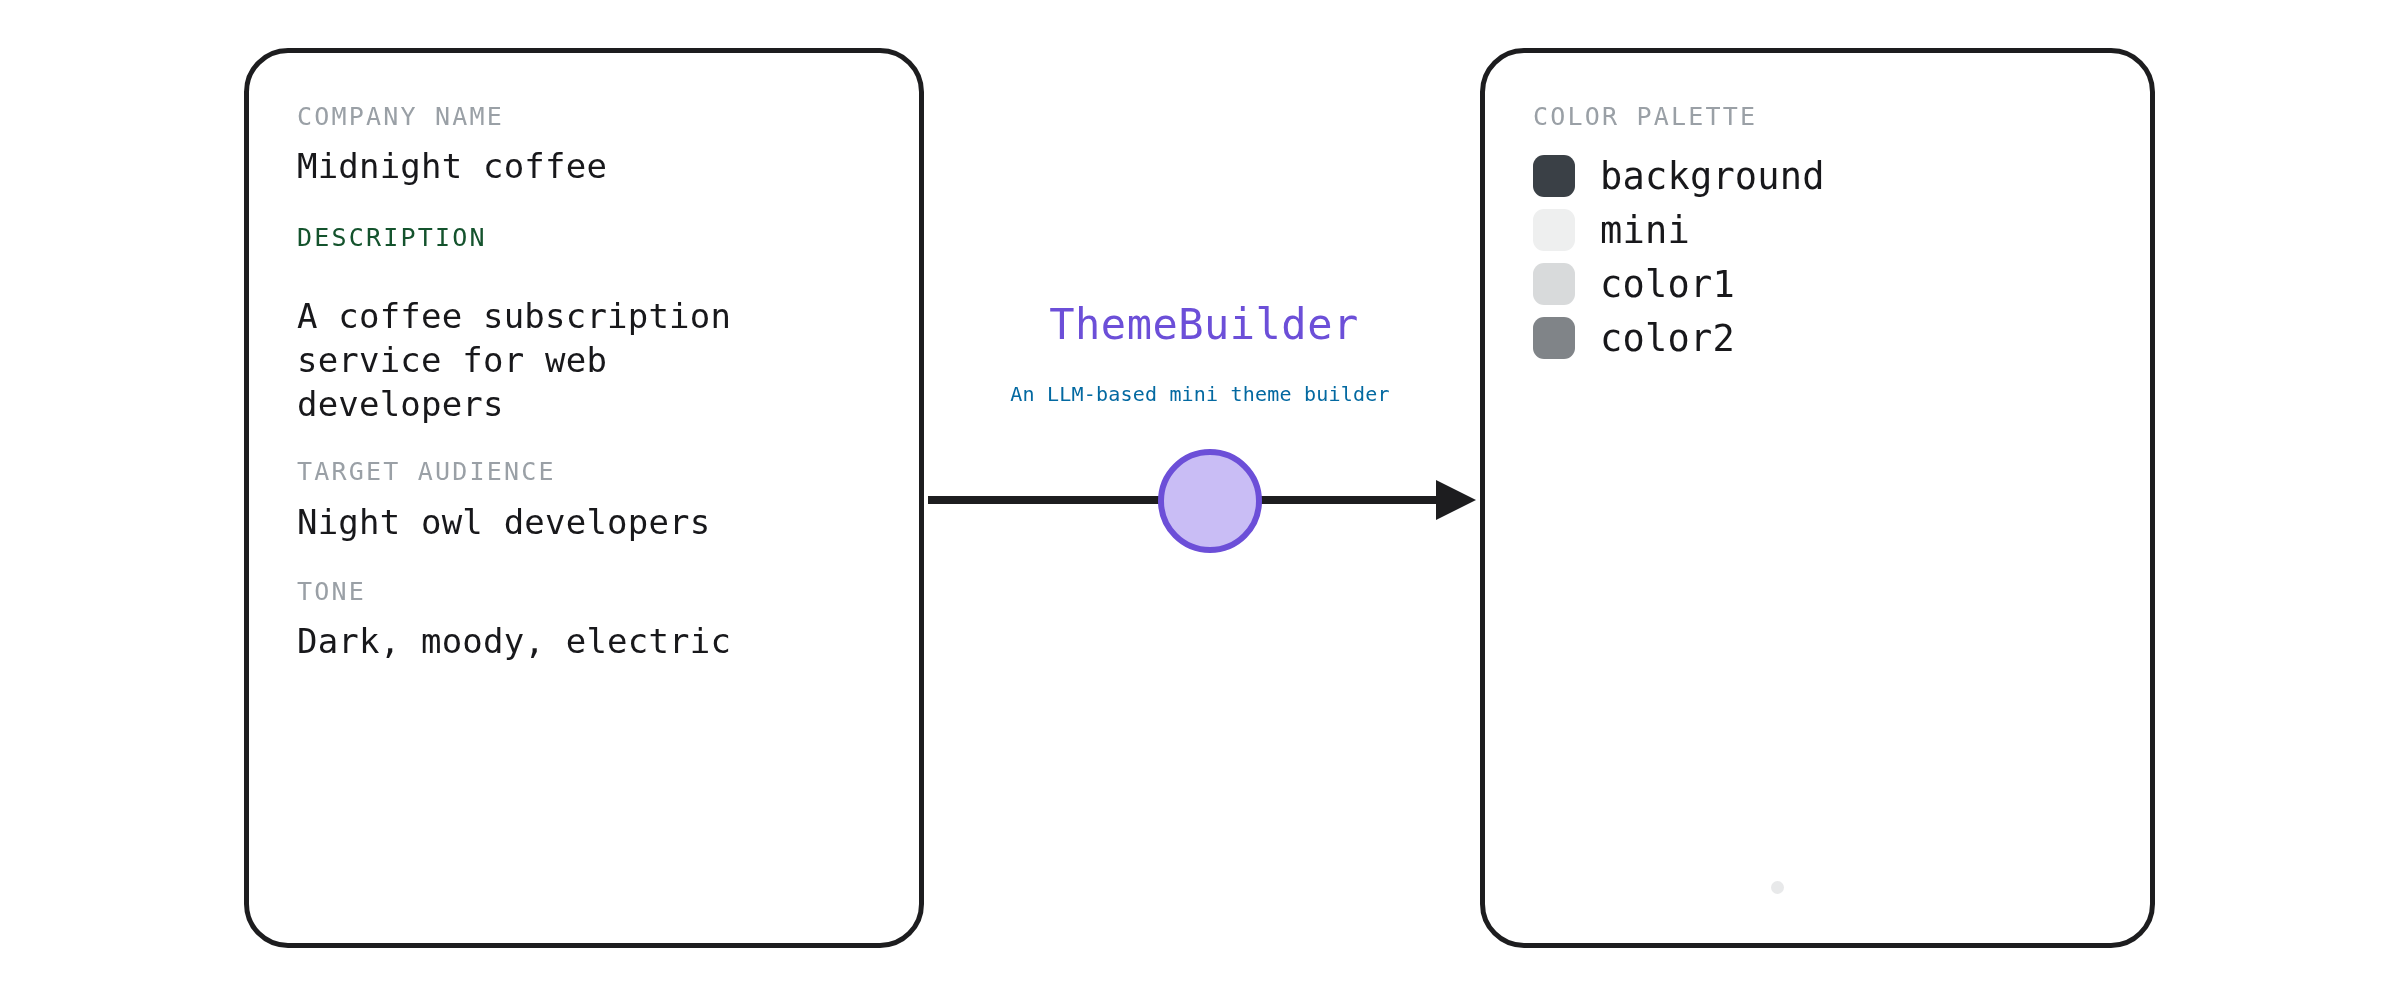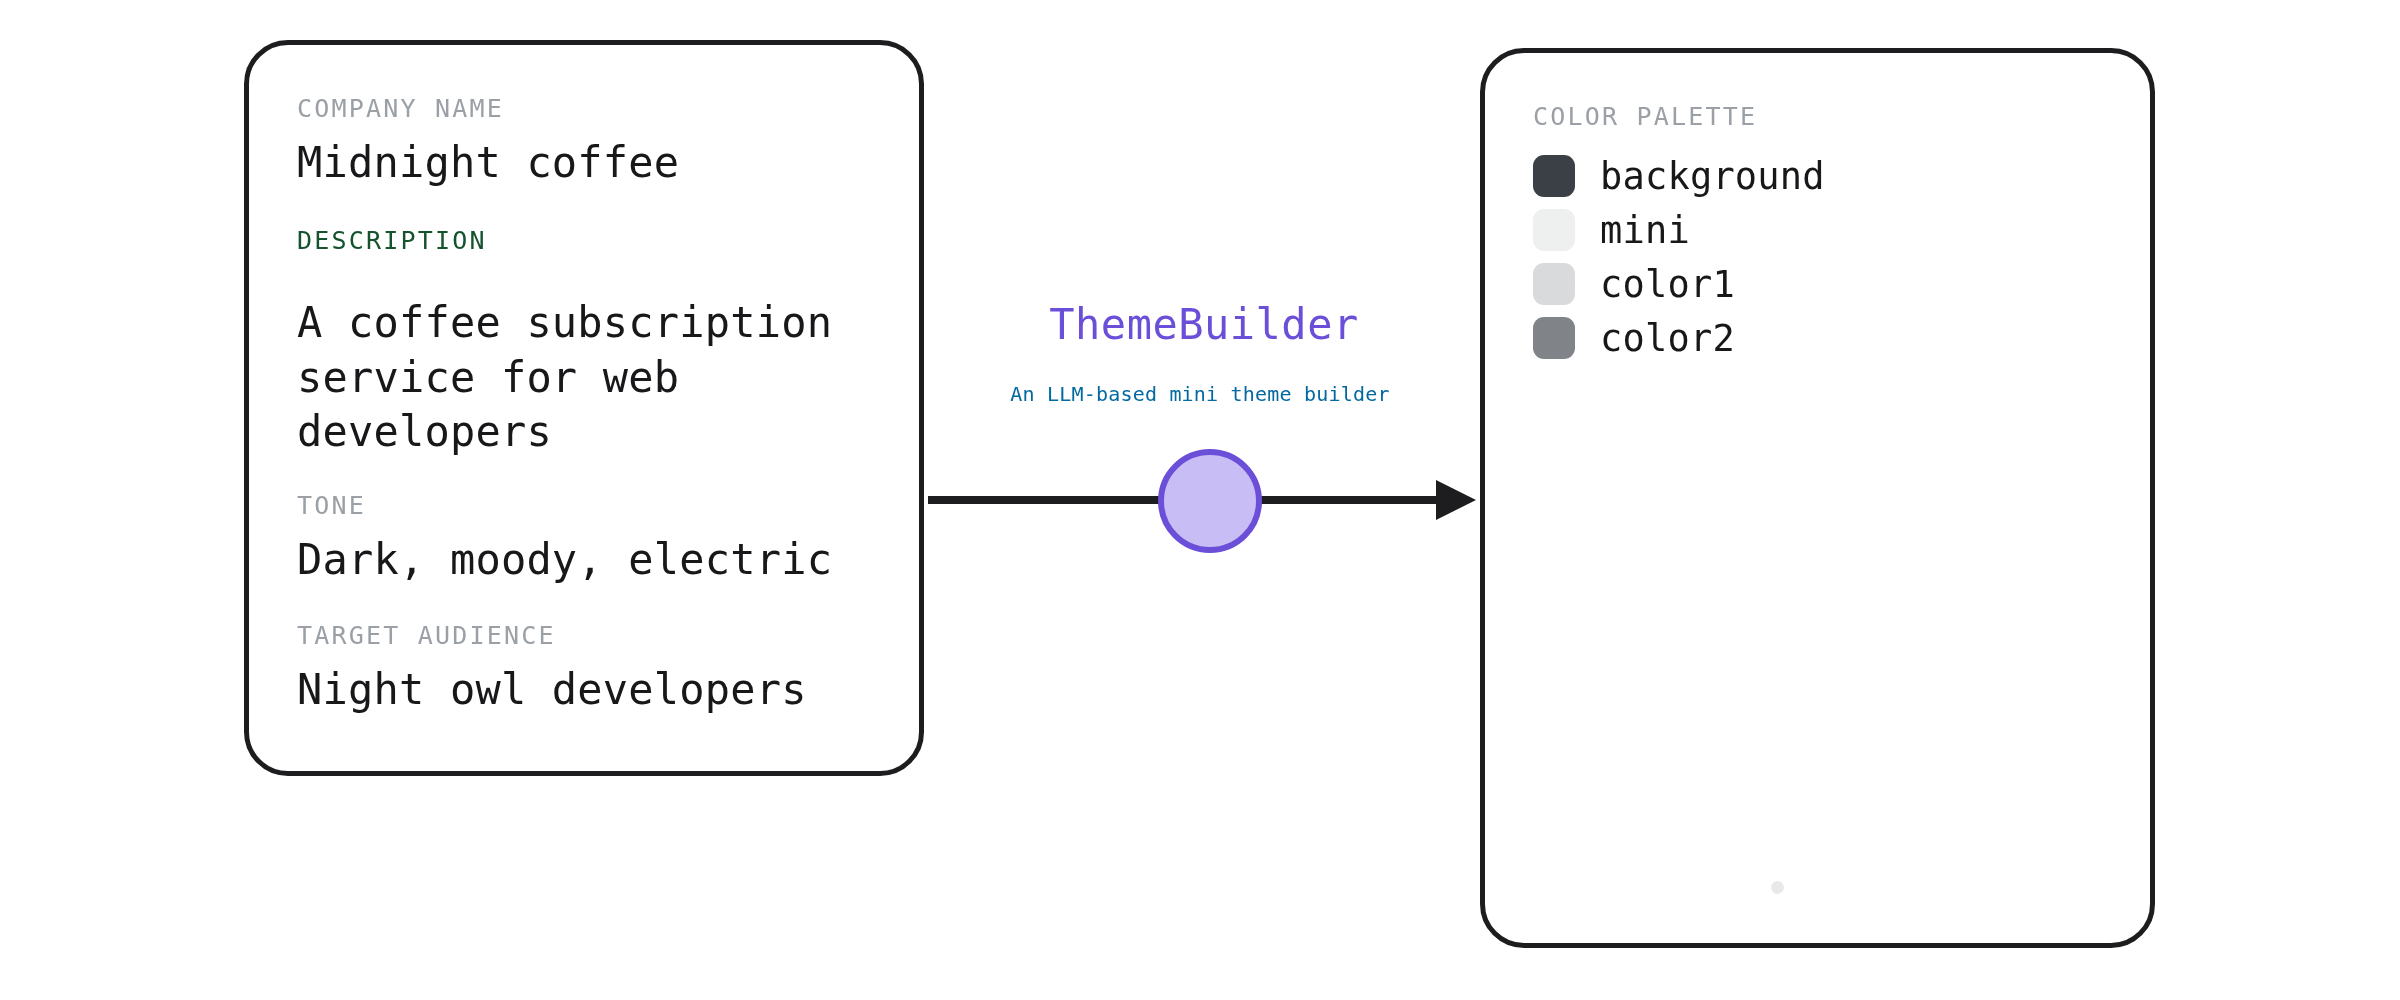--- a/index.html
+++ b/index.html
@@ -20,21 +20,21 @@
   }
 
   
   .card {
     position: absolute;
     background: #ffffff;
     border: 5px solid #1d1d1f;
     border-radius: 44px;
   }
 
-  #input-card  { left: 244px;  top: 40px; width: 680px;  height: 736px; }
+  #input-card  { left: 244px;  top: 48px; width: 680px;  height: 900px; }
   #output-card { left: 1480px; top: 48px; width: 675px;  height: 900px; }
 
   .card-inner {
     position: absolute;
     left: 48px;
     right: 40px;
     top: 48px;
     bottom: 30px;
   }
 
@@ -45,21 +45,21 @@
     font-family: "DejaVu Sans Mono", monospace;
     font-size: 25px;
     letter-spacing: 2.2px;
     color: #9aa0a6;
     line-height: 1.25;
     white-space: pre;
   }
 
   .field-value {
     font-family: "DejaVu Sans Mono", monospace;
-    font-size: 42px;
+    font-size: 34px;
     color: #18181b;
     line-height: 1.30;
     margin-top: 12px;
     white-space: pre-line;
     letter-spacing: 0.2px;
   }
 
   #input-card .field:nth-child(1) { margin-bottom: 34px; }
   #input-card .field:nth-child(2) { margin-bottom: 30px; }
   #input-card .field:nth-child(3) { margin-bottom: 32px; }
@@ -171,27 +171,27 @@
       </div>
 
       <div class="field">
         <div class="field-label" style="color: #14532d;">DESCRIPTION</div>
         <div class="field-value" style="color: rgb(24, 24, 27); margin-top: 40px;">A coffee subscription
 service for web
 developers</div>
       </div>
 
       <div class="field">
+        <div class="field-label" style="color: rgb(154, 160, 166);">TARGET AUDIENCE</div>
+        <div class="field-value" style="color: rgb(24, 24, 27);">Night owl developers</div>
+      </div>
+
+      <div class="field">
         <div class="field-label" style="color: rgb(154, 160, 166);">TONE</div>
         <div class="field-value" style="color: rgb(24, 24, 27);">Dark, moody, electric</div>
-      </div>
-
-      <div class="field">
-        <div class="field-label" style="color: rgb(154, 160, 166);">TARGET AUDIENCE</div>
-        <div class="field-value" style="color: rgb(24, 24, 27);">Night owl developers</div>
       </div>
 
     </div>
   </div>
 
   <div id="connector">
 
     <div id="brand-title" style="color: rgb(108, 79, 216);">ThemeBuilder</div>
 
     <div id="brand-subtitle" style="color: #0369a1;">An LLM-based mini theme builder</div>

